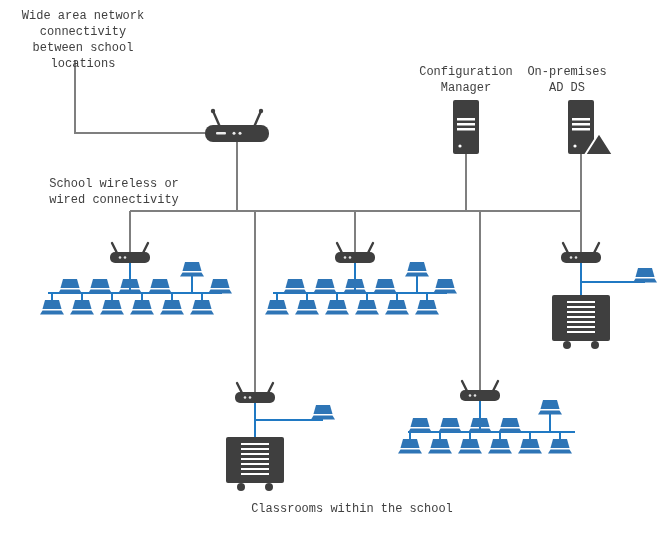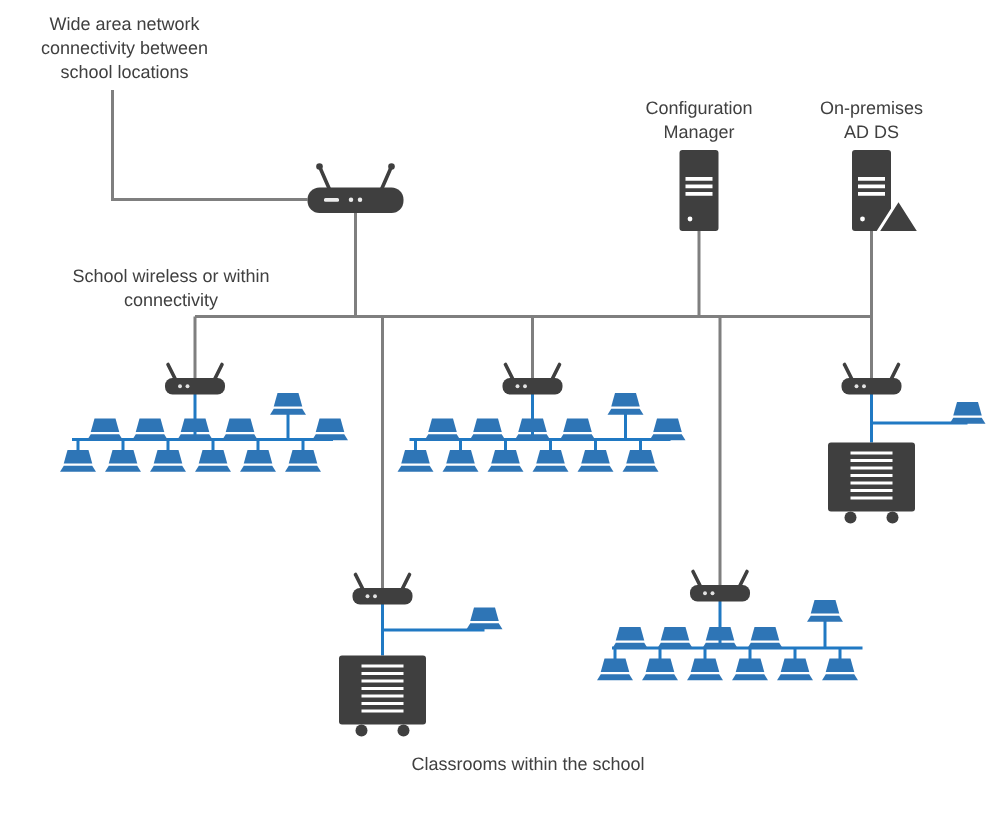--- a/index.html
+++ b/index.html
@@ -2,21 +2,21 @@
 <html style="--background: #ffffff; --line-gray: #7f7f7f; --line-blue: #2079c3; --device-dark: #3f3f3f; --laptop-blue: #2e75b6; --text: #404040;"><head>
 <meta charset="utf-8">
 <style>
   * { margin: 0; padding: 0; box-sizing: border-box; }
   html, body { background: #ffffff; }
   body {
     width: 666px; height: 543px;
     position: relative; overflow: hidden;
     font-family: "Liberation Sans", sans-serif;
   }
-  .stage { position: absolute; left: 0; top: 0; width: 666px; height: 543px; }
+  .stage { position: absolute; left: 0; top: 0; width: 666px; height: 543px; font-family: Liberation Mono, monospace; }
   svg.diagram { position: absolute; left: 0; top: 0; }
   .lbl {
     position: absolute; text-align: center;
     font-size: 12px; line-height: 16px;
     color: var(--text, #404040);
   }
   .gray  { stroke: var(--line-gray, #7f7f7f); stroke-width: 2; fill: none; }
   .blue  { stroke: var(--line-blue, #2079c3); stroke-width: 2; fill: none; }
   .dark-fill   { fill: var(--device-dark, #3f3f3f); }
   .dark-stroke { stroke: var(--device-dark, #3f3f3f); stroke-width: 2.4; fill: none; stroke-linecap: round; }
@@ -162,16 +162,16 @@
       <use href="#sym-laptop" x="428" y="439"></use>
       <use href="#sym-laptop" x="458" y="439"></use>
       <use href="#sym-laptop" x="488" y="439"></use>
       <use href="#sym-laptop" x="518" y="439"></use>
       <use href="#sym-laptop" x="548" y="439"></use>
     </g>
   </svg>
 
   <div class="lbl" style="left:18px; top:8px; width:130px;">Wide area network connectivity between school locations</div>
   <div class="lbl" style="left:416px; top:64px; width:100px;">Configuration Manager</div>
-  <div class="lbl" style="left:539px; top:64px; width:84px;">On-premises AD DS</div>
-  <div class="lbl" style="left:34px; top:176px; width:160px;">School wireless or within connectivity</div>
+  <div class="lbl" style="left:525px; top:64px; width:84px;">On-premises AD DS</div>
+  <div class="lbl" style="left:34px; top:176px; width:160px;">School wireless or wired connectivity</div>
   <div class="lbl" style="left:242px; top:501px; width:220px;">Classrooms within the school</div>
 </div>
 
 </body></html>

